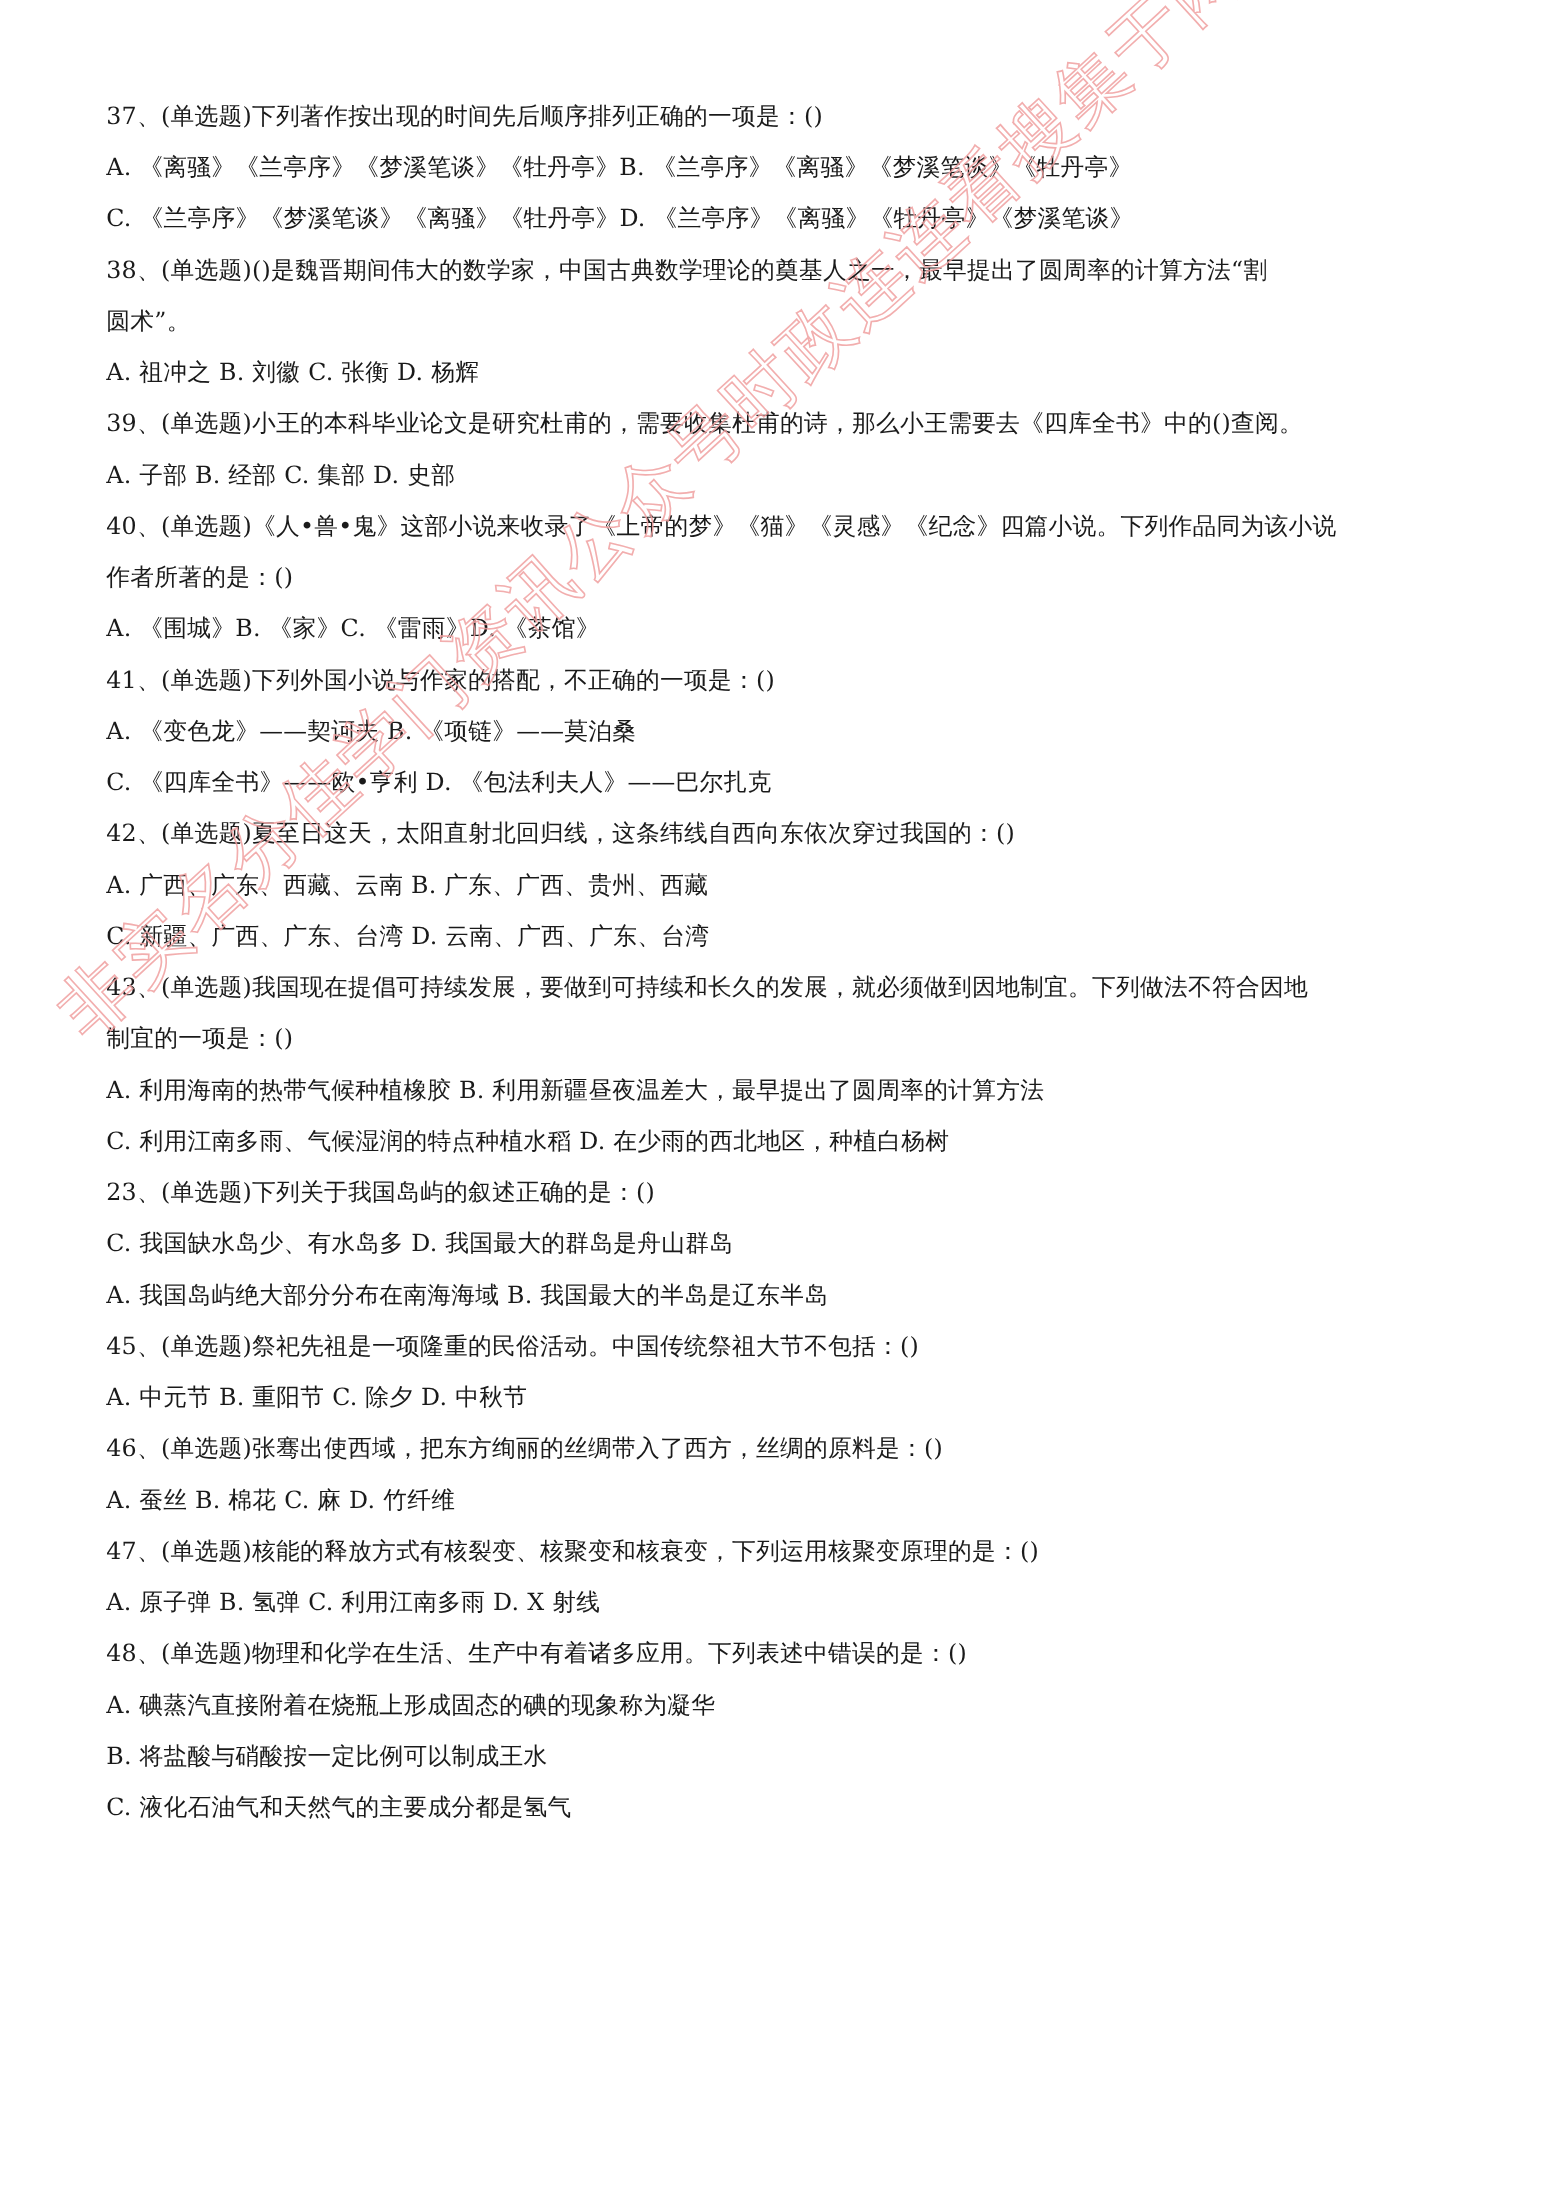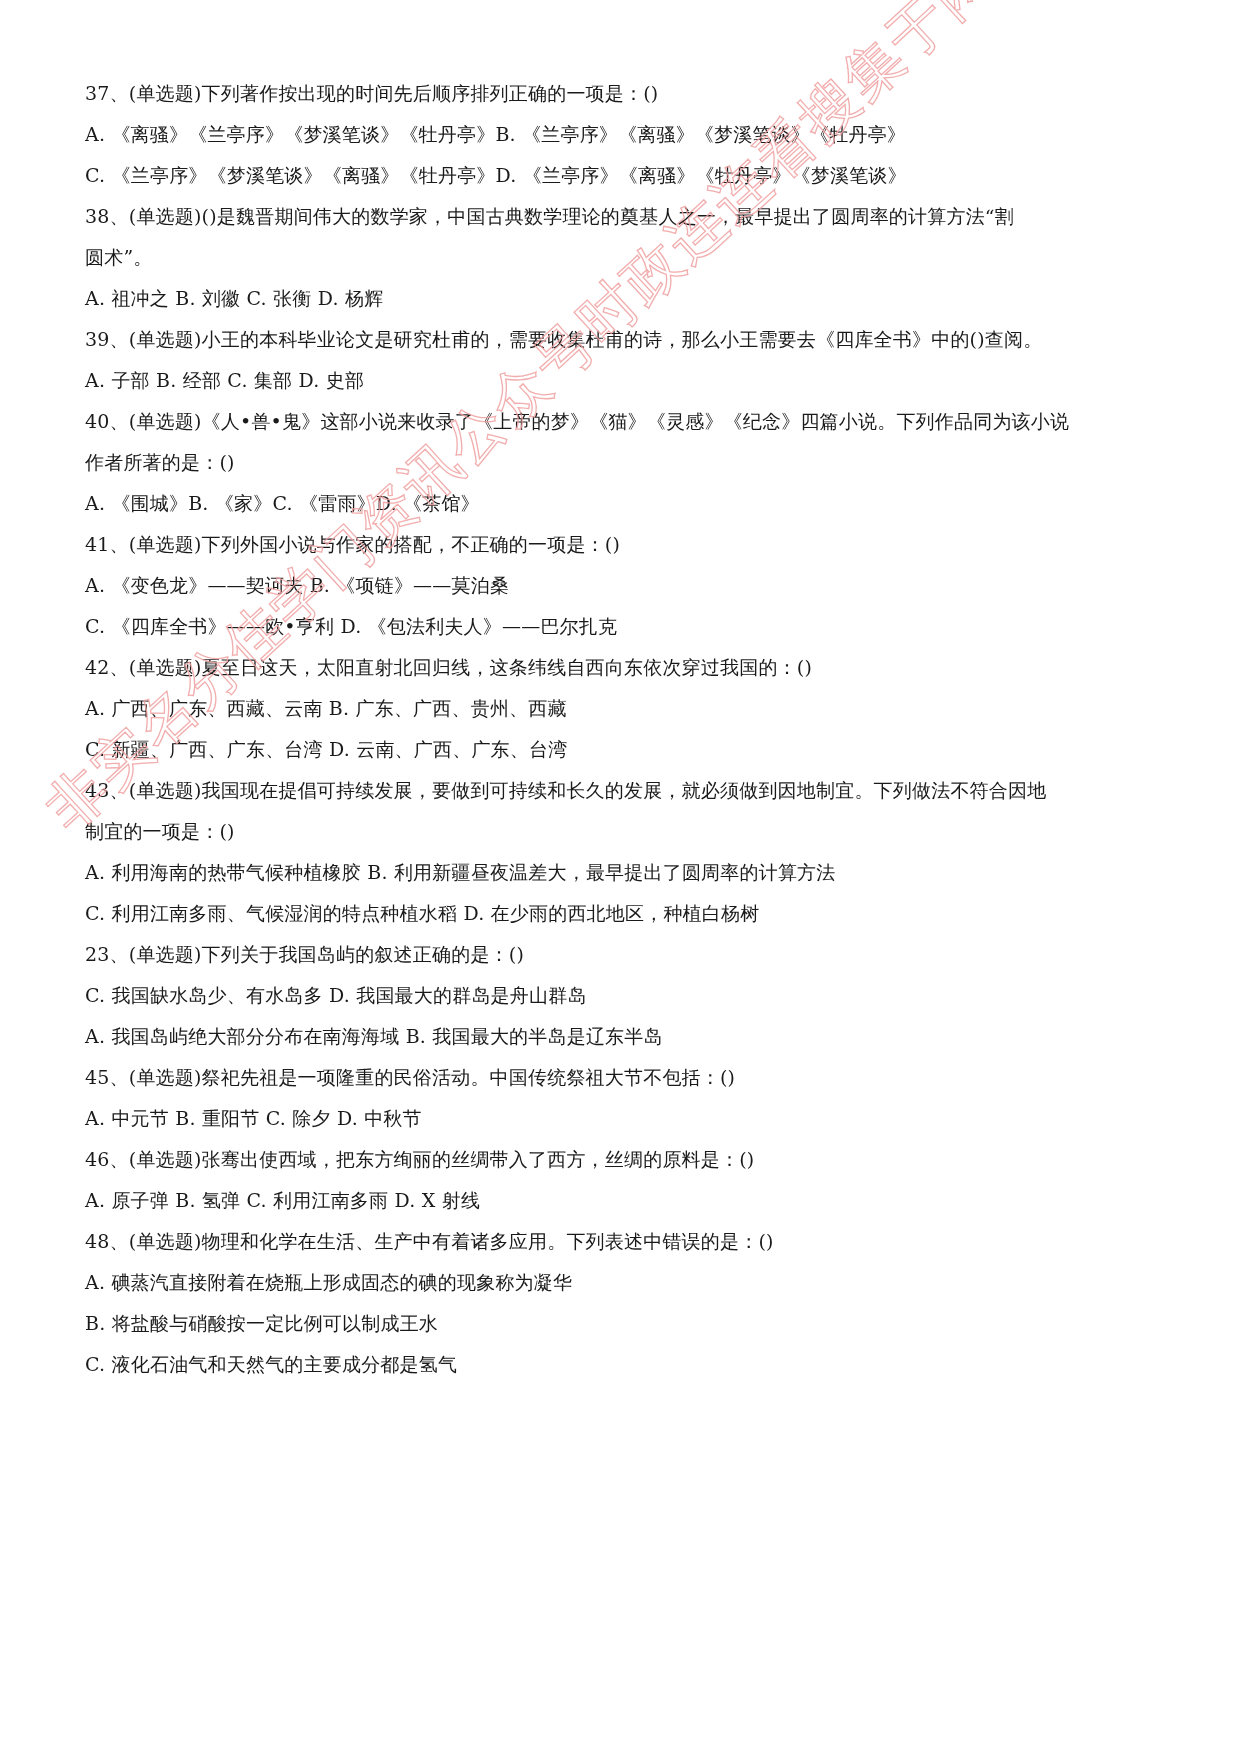--- a/index.html
+++ b/index.html
@@ -76,22 +76,24 @@
         <div class="line">23、(单选题)下列关于我国岛屿的叙述正确的是：()</div>
         <div class="line">C. 我国缺水岛少、有水岛多 D. 我国最大的群岛是舟山群岛</div>
         <div class="line">A. 我国岛屿绝大部分分布在南海海域 B. 我国最大的半岛是辽东半岛</div>
       </div>
       <div>
         <div class="line">45、(单选题)祭祀先祖是一项隆重的民俗活动。中国传统祭祖大节不包括：()</div>
         <div class="line">A. 中元节 B. 重阳节 C. 除夕 D. 中秋节</div>
       </div>
       <div>
         <div class="line">46、(单选题)张骞出使西域，把东方绚丽的丝绸带入了西方，丝绸的原料是：()</div>
+        <div class="line">A. 蚕丝 B. 棉花 C. 麻 D. 竹纤维</div>
       </div>
       <div>
+        <div class="line">47、(单选题)核能的释放方式有核裂变、核聚变和核衰变，下列运用核聚变原理的是：()</div>
         <div class="line">A. 原子弹 B. 氢弹 C. 利用江南多雨 D. X 射线</div>
       </div>
       <div>
         <div class="line">48、(单选题)物理和化学在生活、生产中有着诸多应用。下列表述中错误的是：()</div>
         <div class="line">A. 碘蒸汽直接附着在烧瓶上形成固态的碘的现象称为凝华</div>
         <div class="line">B. 将盐酸与硝酸按一定比例可以制成王水</div>
         <div class="line">C. 液化石油气和天然气的主要成分都是氢气</div>
       </div>
     </div>
   <div class="watermark">非实名分佳学门资讯公众号时政连连看搜集于网络</div>

